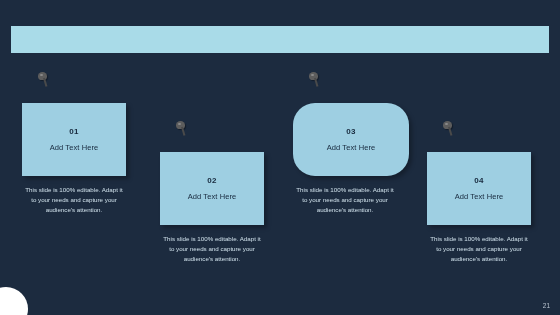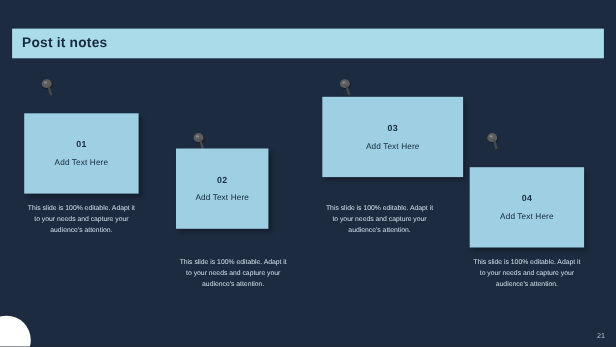--- a/index.html
+++ b/index.html
@@ -130,52 +130,51 @@
     transform: rotate(-16deg);
     transform-origin: top center;
   }
 </style>
 </head>
 <body>
 
 <div class="slide">
 
   <div class="title-bar"></div>
-  <div class="title-text">Post it notes</div>
 
   <div class="note" style="left:22px; top:72px; width:126px; height:150px;">
     <div class="pin" style="left:14px; top:0px;">
       <div class="head"></div>
       <div class="needle"></div>
     </div>
     <div class="note-card" style="left:0px; top:19px; width:104px; height:73px;">
       <div class="note-num">01</div>
       <div class="note-head">Add Text Here</div>
     </div>
     <div class="note-body" style="left:0px; top:113px; width:104px;">This slide is 100% editable. Adapt it to your needs and capture your audience's attention.</div>
   </div>
 
   <div class="note" style="left:160px; top:121px; width:126px; height:160px;">
     <div class="pin" style="left:14px; top:0px;">
       <div class="head"></div>
       <div class="needle"></div>
     </div>
-    <div class="note-card" style="left:0px; top:2px; width:84px; height:73px;align-items:center;">
+    <div class="note-card" style="left:0px; top:19px; width:104px; height:73px;align-items:center;">
       <div class="note-num">02</div>
       <div class="note-head">Add Text Here</div>
     </div>
     <div class="note-body" style="left:0px; top:113px; width:104px;">This slide is 100% editable. Adapt it to your needs and capture your audience's attention.</div>
   </div>
 
   <div class="note" style="left:293px; top:72px; width:126px; height:150px;">
     <div class="pin" style="left:14px; top:0px;">
       <div class="head"></div>
       <div class="needle"></div>
     </div>
-    <div class="note-card" style="left:0px; top:4px; width:128px; height:73px;">
+    <div class="note-card" style="left:0px; top:19px; width:116px; height:73px;border-radius:22px;">
       <div class="note-num">03</div>
       <div class="note-head">Add Text Here</div>
     </div>
     <div class="note-body" style="left:0px; top:113px; width:104px;">This slide is 100% editable. Adapt it to your needs and capture your audience's attention.</div>
   </div>
 
   <div class="note" style="left:427px; top:121px; width:126px; height:160px;">
     <div class="pin" style="left:14px; top:0px;">
       <div class="head"></div>
       <div class="needle"></div>

